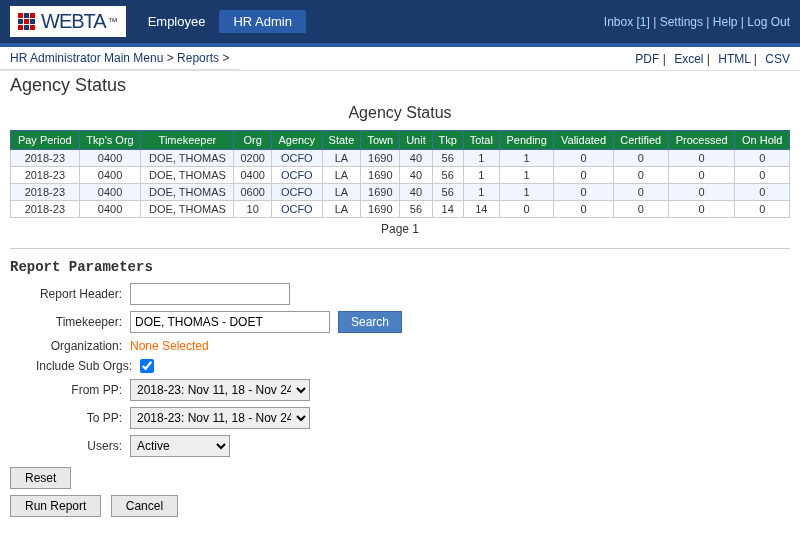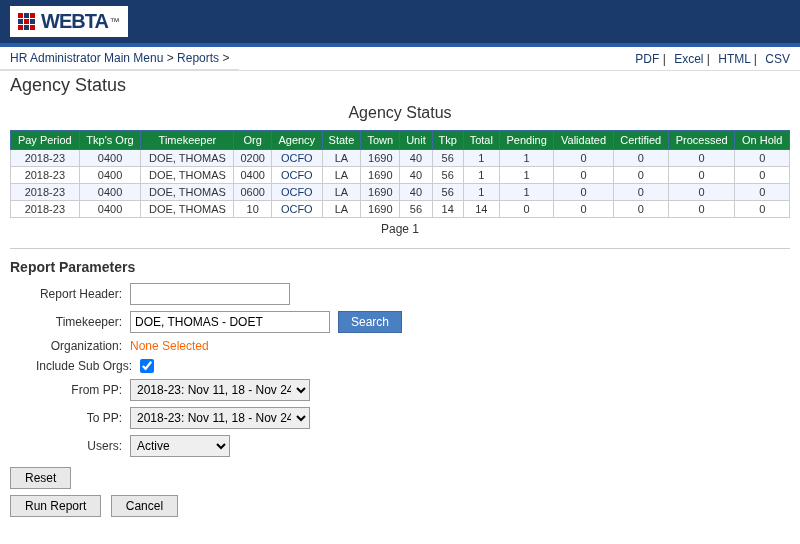--- a/index.html
+++ b/index.html
@@ -6,21 +6,21 @@
     body { font-family: Arial, sans-serif; font-size: 12px; background: #fff; color: #333; width: 800px; }
 
     
     #header { background: #1a3a6c; display: flex; align-items: center; justify-content: space-between; padding: 6px 10px; }
     #logo-area { display: flex; align-items: center; gap: 8px; }
     #logo-box { background: #fff; padding: 4px 8px; display: flex; align-items: center; gap: 2px; }
     #logo-grid { display: grid; grid-template-columns: repeat(3,5px); grid-template-rows: repeat(3,5px); gap: 1px; margin-right: 4px; }
     .logo-dot { width: 5px; height: 5px; }
     .logo-dot.red { background: #c00; }
     .logo-dot.blue { background: #1a3a6c; }
-    #logo-text { font-size: 20px; font-weight: bold; color: #1a3a6c; letter-spacing: -1px; }
+    #logo-text { font-size: 20px; font-weight: normal; color: #1a3a6c; letter-spacing: -1px; }
     #nav-tabs { display: flex; gap: 0; }
     .nav-tab { padding: 4px 14px; color: #fff; font-size: 13px; cursor: pointer; background: transparent; border: none; }
     .nav-tab.active { background: #2a5caa; border-radius: 3px 3px 0 0; color: #fff; }
     #top-links { color: #cce; font-size: 12px; }
     #top-links span { color: #aad4ff; cursor: pointer; }
 
     
     #sub-header { background: #2a5caa; height: 4px; }
 
     
@@ -42,21 +42,21 @@
     #agency-table { width: 100%; border-collapse: collapse; font-size: 11px; }
     #agency-table th { background: #15803d; color: #fff; padding: 3px 5px; border: 1px solid #3a6aa1; text-align: center; font-weight: normal; }
     #agency-table td { padding: 2px 5px; border: 1px solid #ccc; text-align: center; }
     #agency-table tr:nth-child(odd) td { background: #f0f5ff; }
     #agency-table tr:nth-child(even) td { background: #fff; }
     #agency-table td.link { color: #1a3a6c; }
     #page-indicator { text-align: center; padding: 4px; font-size: 12px; }
 
     
     #params-section { margin: 10px 10px; }
-    #params-title { font-size: 14px; font-weight: bold; margin-bottom: 8px; }
+    #params-title { font-size: 14px; font-weight: bold; margin-bottom: 8px; font-family: Liberation Mono, monospace; }
     .param-row { display: flex; align-items: center; margin-bottom: 6px; }
     .param-label { width: 120px; text-align: right; padding-right: 8px; font-size: 12px; }
     .param-label.wide { width: 130px; }
     .param-input { border: 1px solid #999; padding: 2px 4px; font-size: 12px; height: 22px; }
     .param-input.small { width: 160px; }
     .param-input.medium { width: 200px; }
     .search-btn { background: #4a7fc1; color: #fff; border: 1px solid #3a6aa1; padding: 2px 12px; font-size: 12px; cursor: pointer; height: 22px; margin-left: 8px; }
     .none-selected { color: #ff6600; font-size: 12px; }
     .checkbox-input { width: 14px; height: 14px; }
     .select-input { border: 1px solid #999; font-size: 12px; height: 22px; padding: 0 2px; }
@@ -83,20 +83,30 @@
         <div class="logo-dot blue"></div>
         <div class="logo-dot red"></div>
         <div class="logo-dot blue"></div>
         <div class="logo-dot red"></div>
         <div class="logo-dot blue"></div>
         <div class="logo-dot red"></div>
       </div>
       <span id="logo-text">WEBTA</span>
         <sup>™</sup>
     </div>
+    <div id="nav-tabs">
+      <button class="nav-tab">Employee</button>
+      <button class="nav-tab active">HR Admin</button>
+    </div>
+  </div>
+  <div id="top-links">
+    <span>Inbox [1]</span> |
+    <span>Settings</span> |
+    <span>Help</span> |
+    <span>Log Out</span>
   </div>
 </div>
 <div id="sub-header"></div>
 
 <div style="display:flex; justify-content:space-between; align-items:center; border-bottom:1px solid #ddd;">
   <div id="breadcrumb">
     <a href="#">HR Administrator Main Menu</a> &gt;
     <a href="#">Reports</a> &gt;
   </div>
   <div id="export-links">

